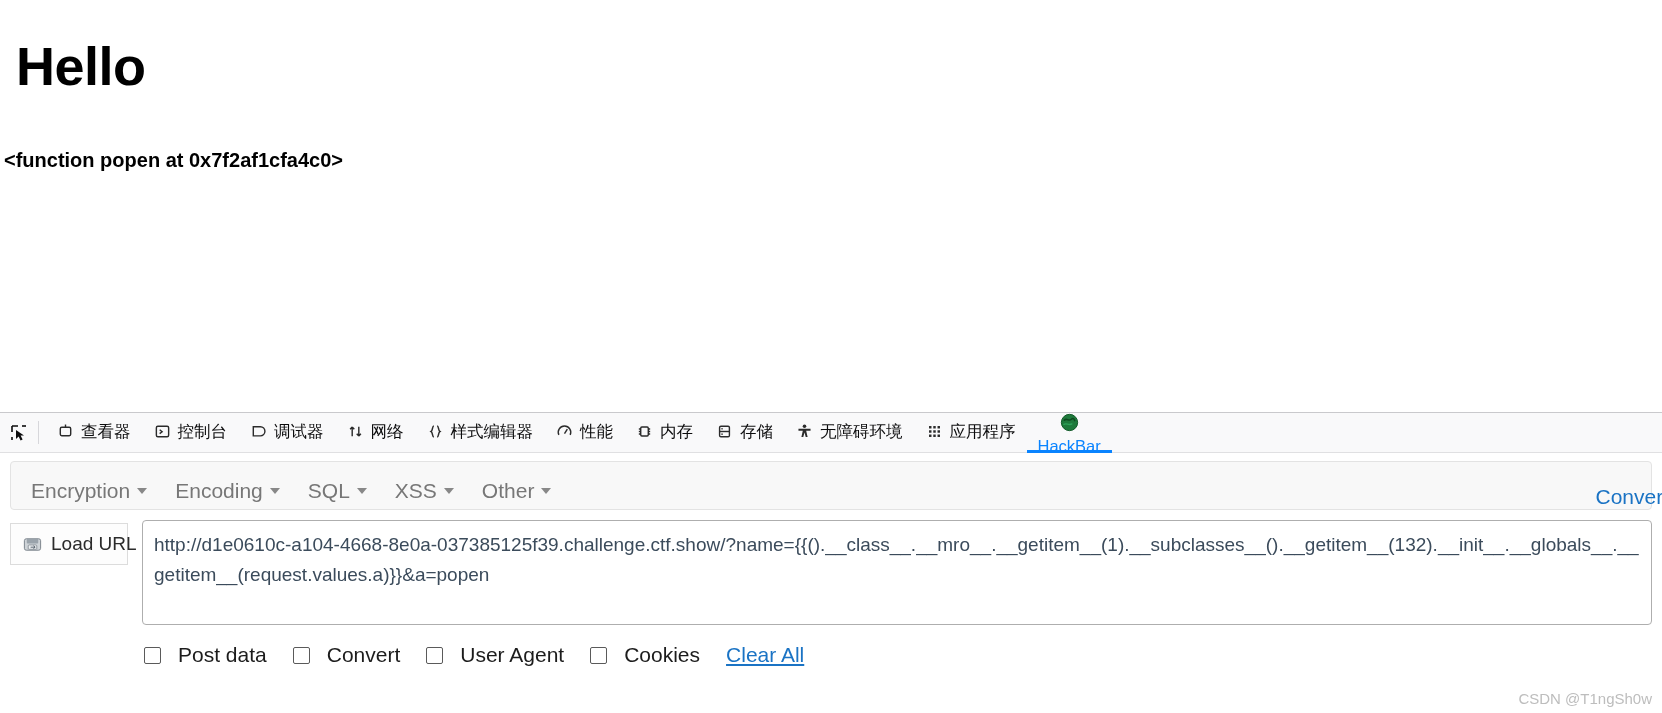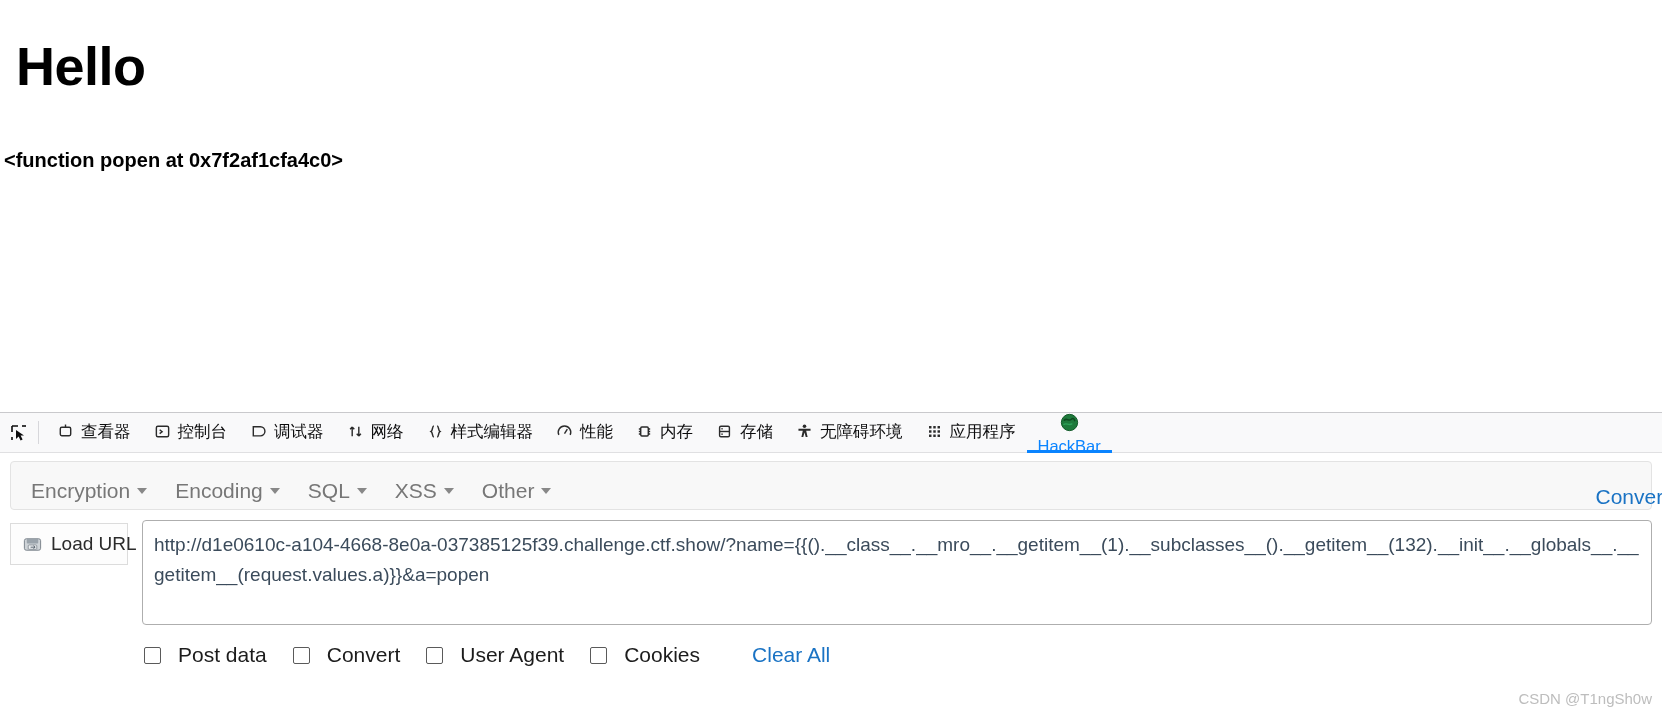--- a/index.html
+++ b/index.html
@@ -218,21 +218,22 @@
     flex: 0 0 17px;
     border: 1.6px solid #5a5a5a;
     border-radius: 2px;
     background: #ffffff;
     display: inline-block;
   }
   #hb-clear-all {
     font-size: 21px;
     color: #1a73c4;
     cursor: pointer;
-    margin-left: 26px;
+    margin-left: 0;
+    text-decoration: underline;
   }
 
   #watermark {
     position: absolute;
     right: 10px;
     bottom: 6px;
     font-size: 15px;
     color: #bdbdbd;
     user-select: none;
   }

